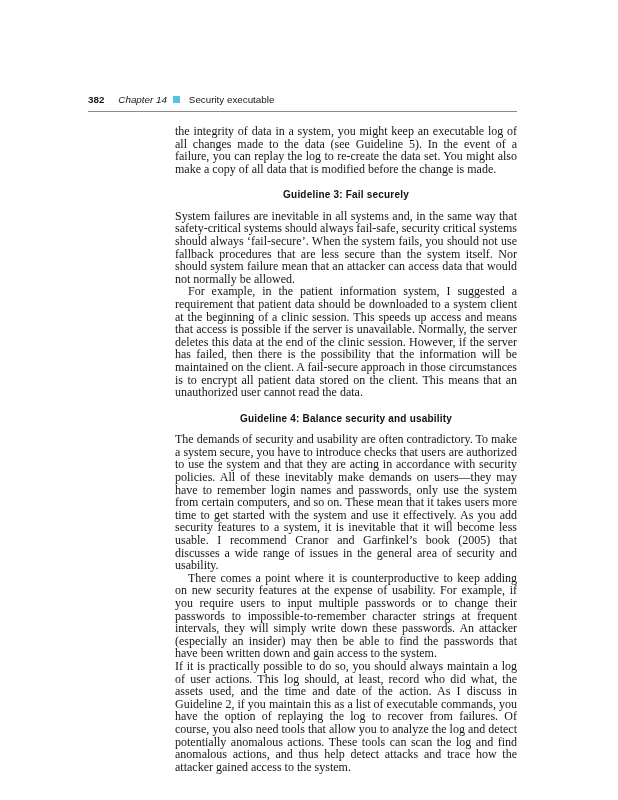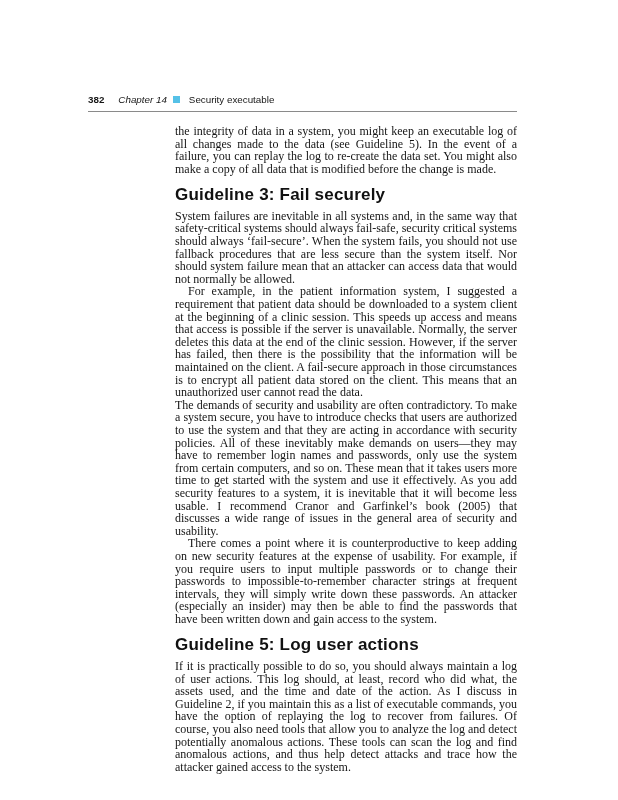--- a/index.html
+++ b/index.html
@@ -59,26 +59,27 @@
     text-align: justify;
     margin: 0;
     hyphens: auto;
     -webkit-hyphens: auto;
   }
   .para.indent {
     text-indent: 13px;
   }
   .guideline-heading {
     font-family: "Liberation Sans", sans-serif;
-    font-size: 17px;
+    font-size: 10px;
     line-height: 13px;
     font-weight: bold;
     letter-spacing: 0.2px;
     color: #111111;
     margin: 13px 0 8.5px 0;
+    text-align: center;
   }
 </style>
 </head>
 <body>
 
 <div class="page">
 
   <header class="page-header">
     <span class="page-number">382</span>
     <span class="chapter-label">Chapter 14</span>
@@ -90,24 +91,24 @@
 
     <p class="para">the integrity of data in a system, you might keep an executable log of all changes made to the data (see Guideline 5). In the event of a failure, you can replay the log to re-create the data set. You might also make a copy of all data that is modified before the change is made.</p>
 
     <section>
       <h2 class="guideline-heading">Guideline 3: Fail securely</h2>
       <p class="para">System failures are inevitable in all systems and, in the same way that safety-critical systems should always fail-safe, security critical systems should always ‘fail-secure’. When the system fails, you should not use fallback procedures that are less secure than the system itself. Nor should system failure mean that an attacker can access data that would not normally be allowed.</p>
       <p class="para indent">For example, in the patient information system, I suggested a requirement that patient data should be downloaded to a system client at the beginning of a clinic session. This speeds up access and means that access is possible if the server is unavailable. Normally, the server deletes this data at the end of the clinic session. However, if the server has failed, then there is the possibility that the information will be maintained on the client. A fail-secure approach in those circumstances is to encrypt all patient data stored on the client. This means that an unauthorized user cannot read the data.</p>
     </section>
 
     <section>
+      <h2 class="guideline-heading">Guideline 4: Balance security and usability</h2>
       <p class="para">The demands of security and usability are often contradictory. To make a system secure, you have to introduce checks that users are authorized to use the system and that they are acting in accordance with security policies. All of these inevitably make demands on users—they may have to remember login names and passwords, only use the system from certain computers, and so on. These mean that it takes users more time to get started with the system and use it effectively. As you add security features to a system, it is inevitable that it will become less usable. I recommend Cranor and Garfinkel’s book (2005) that discusses a wide range of issues in the general area of security and usability.</p>
       <p class="para indent">There comes a point where it is counterproductive to keep adding on new security features at the expense of usability. For example, if you require users to input multiple passwords or to change their passwords to impossible-to-remember character strings at frequent intervals, they will simply write down these passwords. An attacker (especially an insider) may then be able to find the passwords that have been written down and gain access to the system.</p>
     </section>
 
     <section>
-      <h2 class="guideline-heading">Guideline 5: Log user actions</h2>
       <p class="para">If it is practically possible to do so, you should always maintain a log of user actions. This log should, at least, record who did what, the assets used, and the time and date of the action. As I discuss in Guideline 2, if you maintain this as a list of executable commands, you have the option of replaying the log to recover from failures. Of course, you also need tools that allow you to analyze the log and detect potentially anomalous actions. These tools can scan the log and find anomalous actions, and thus help detect attacks and trace how the attacker gained access to the system.</p>
     </section>
 
   </main>
 
 </div>
 
 </body></html>

